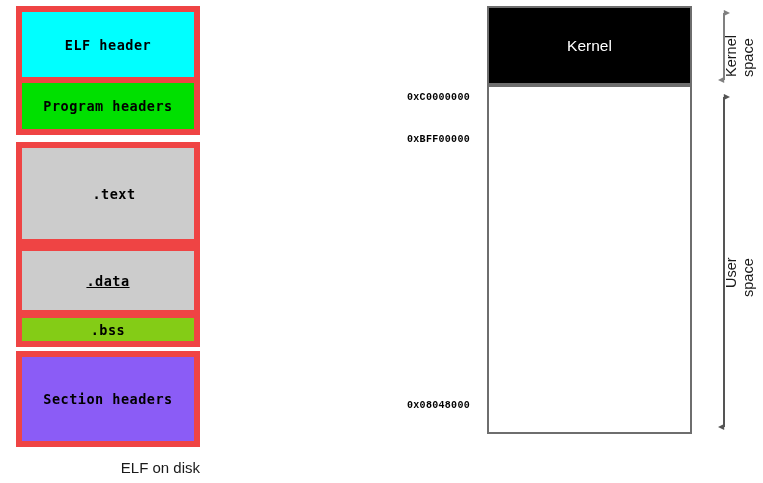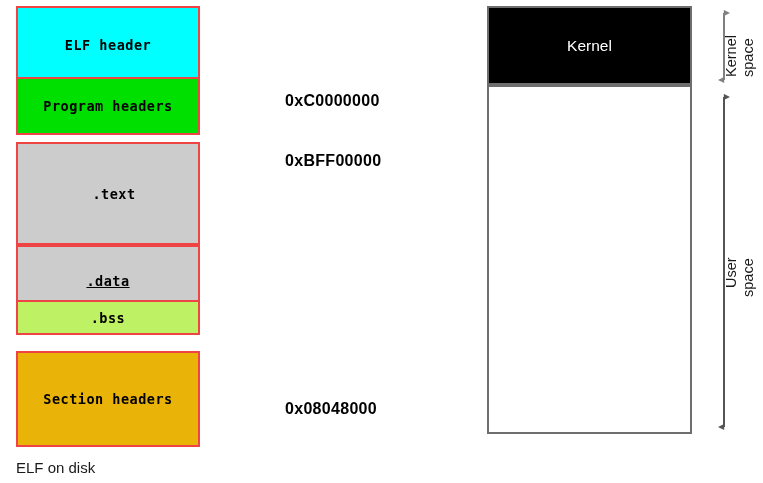--- a/index.html
+++ b/index.html
@@ -15,58 +15,58 @@
     overflow: hidden;
     font-family: "Liberation Sans", sans-serif;
   }
 
   
   .elf-block {
     position: absolute;
     left: 16px;
     width: 184px;
     box-sizing: border-box;
-    border: 2px solid #ef4444;
+    border: 6px solid #ef4444;
     display: flex;
     align-items: center;
     justify-content: center;
     font-family: "DejaVu Sans Mono", "Liberation Mono", monospace;
     font-size: 13.5px;
     font-weight: bold;
     color: #000000;
     letter-spacing: 0.5px;
     white-space: nowrap;
   }
   .elf-caption {
     position: absolute;
     left: 16px;
     width: 184px;
-    text-align: left;
+    text-align: right;
     font-family: "Liberation Sans", sans-serif;
     font-size: 15px;
     color: #1a1a1a;
   }
 
   
   .mem-block {
     position: absolute;
     box-sizing: border-box;
     border: 2px solid #6e6e6e;
     display: flex;
     align-items: center;
     justify-content: center;
     font-family: "Liberation Sans", sans-serif;
     font-size: 15.5px;
     white-space: nowrap;
   }
   .addr-label {
     position: absolute;
-    text-align: left;
-    font-family: Liberation Sans, sans-serif;
-    font-size: 16px;
+    text-align: right;
+    font-family: Liberation Mono, monospace;
+    font-size: 10px;
     font-weight: bold;
     color: #000000;
     letter-spacing: 0.3px;
     white-space: nowrap;
   }
 
   
   .arrow-svg {
     position: absolute;
     overflow: visible;
@@ -99,46 +99,46 @@
     </div>
 
     <div class="elf-block" style="top:142px; height:103px; background:#CCCCCC;padding-left:12px;">
       <span>.text</span>
     </div>
 
     <div class="elf-block" style="top:245px; height:71px; background:#CCCCCC;text-decoration:underline;">
       <span>.data</span>
     </div>
 
-    <div class="elf-block" style="top:300px; height:35px; background:#bef264;">
+    <div class="elf-block" style="top:312px; height:35px; background:#84cc16;">
       <span>.bss</span>
     </div>
 
-    <div class="elf-block" style="top:351px; height:96px; background:#eab308;">
+    <div class="elf-block" style="top:351px; height:96px; background:#8b5cf6;">
       <span>Section headers</span>
     </div>
 
     <div class="elf-caption" style="top:459px;">ELF on disk</div>
   </div>
 
   <div>
 
     <div class="mem-block" style="left:487px; top:6px; width:205px; height:79px; background:#000000; color:#FFFFFF;">
       <span>Kernel</span>
     </div>
 
     <div class="mem-block" style="left:487px; top:85px; width:205px; height:349px; background:#FFFFFF; color:#000000;">
       <span></span>
     </div>
 
     <div class="addr-label" style="left:285px; top:92px; width:185px;">
       <span>0xC0000000</span>
     </div>
 
-    <div class="addr-label" style="left:285px; top:152px; width:185px;">
+    <div class="addr-label" style="left:285px; top:134px; width:185px;">
       <span>0xBFF00000</span>
     </div>
 
     <div class="addr-label" style="left:285px; top:400px; width:185px;">
       <span>0x08048000</span>
     </div>
 
     <svg class="arrow-svg" style="left:713px; top:0px;" width="22" height="95" viewBox="0 0 22 95">
       <defs>
         <marker id="ah-up" markerWidth="7" markerHeight="7" refX="3.5" refY="6.4" orient="auto" markerUnits="userSpaceOnUse">

